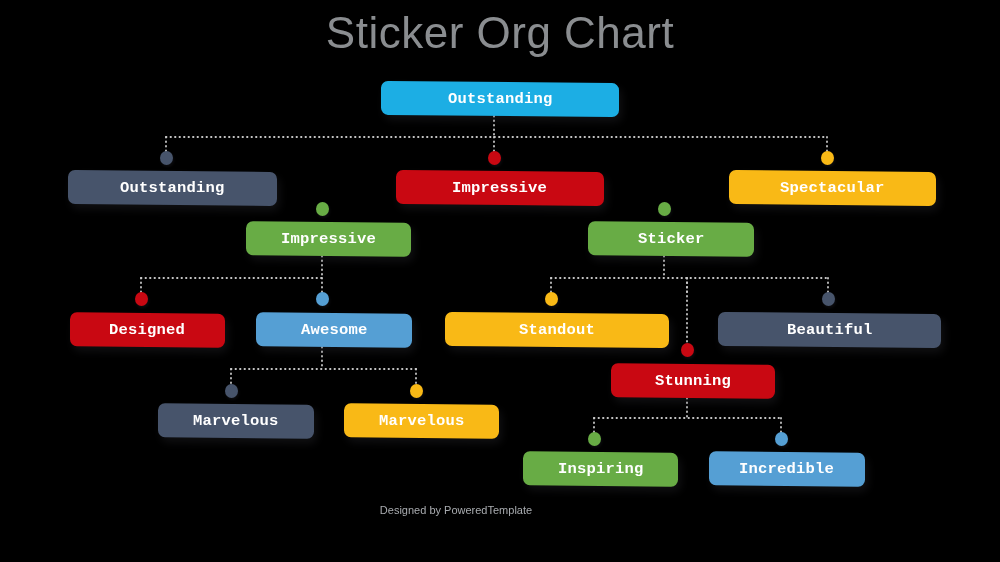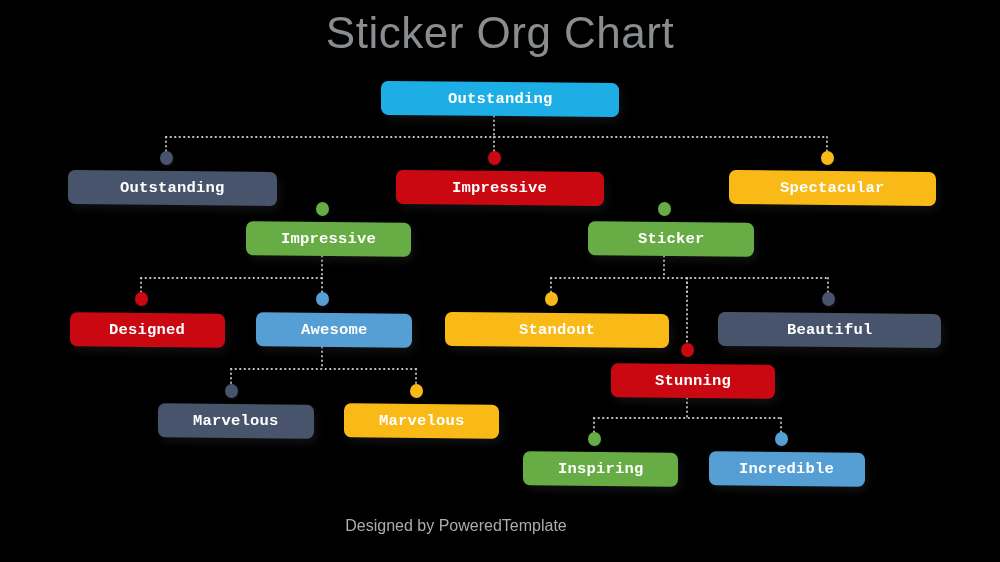--- a/index.html
+++ b/index.html
@@ -27,24 +27,24 @@
     font-weight: 300;
     letter-spacing: 0.5px;
     color: #8a8d90;
     font-family: "Liberation Sans", sans-serif;
   }
 
   
   #footer-credit {
     position: absolute;
     left: 0;
-    top: 517px;
+    top: 504px;
     width: 912px;
     text-align: center;
-    font-size: 16px;
+    font-size: 11px;
     color: #a9acb0;
     font-family: "Liberation Sans", sans-serif;
   }
 
   
   #connectors {
     position: absolute;
     left: 0;
     top: 0;
     width: 1000px;

